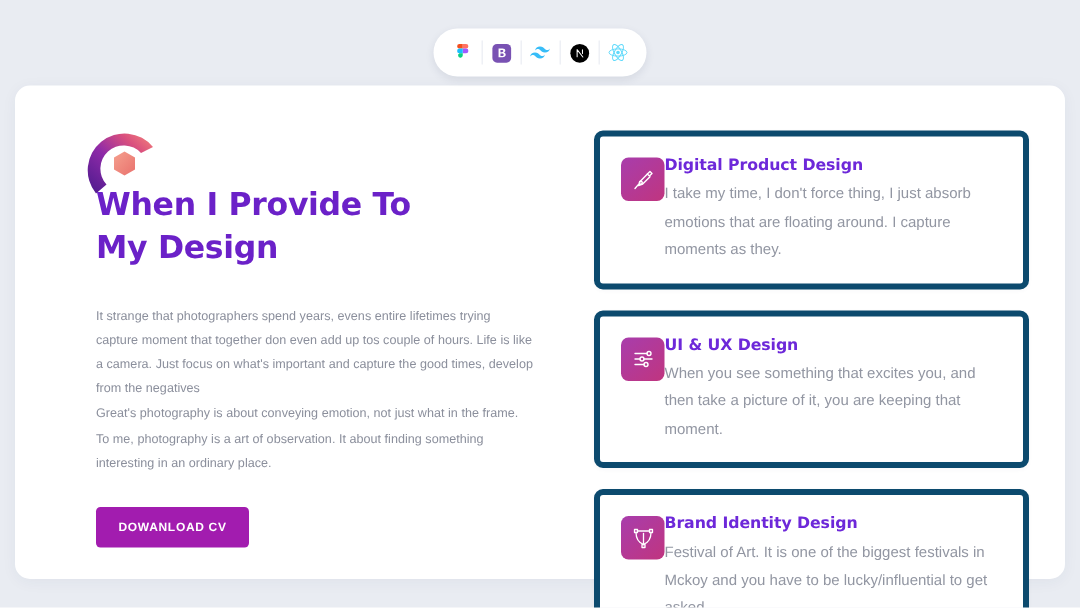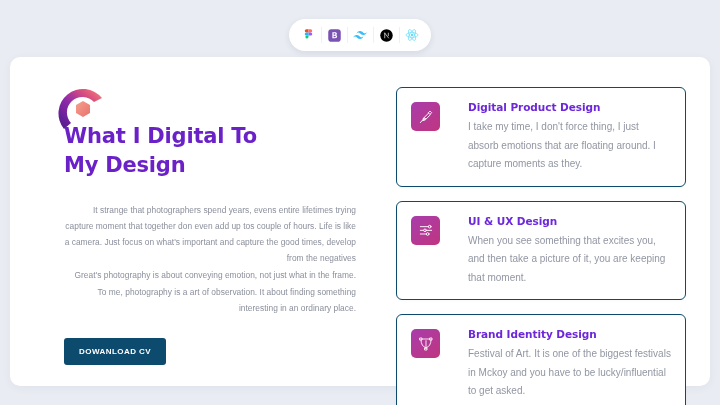--- a/index.html
+++ b/index.html
@@ -89,29 +89,28 @@
     letter-spacing: -0.2px;
     font-family: "DejaVu Sans", sans-serif;
   }
 
   .para {
     font-size: 8.4px;
     line-height: 1.92;
     color: #8b8f9c;
     width: 292px;
     letter-spacing: 0.02px;
-    text-align: right;
   }
   .para.first { margin-top: 22px; }
   .para.second { margin-top: 1px; }
 
   .cv-button {
     margin-top: 22px;
     display: inline-block;
-    background: #0c4a6e;
+    background: #a21caf;
     color: #ffffff;
     font-size: 8px;
     font-weight: bold;
     letter-spacing: 0.45px;
     padding: 9px 15px;
     border: none;
     border-radius: 3px;
     cursor: pointer;
   }
 
@@ -119,26 +118,26 @@
   .right-col {
     flex: 1;
     padding-left: 22px;
     padding-top: 2px;
     display: flex;
     flex-direction: column;
     gap: 14px;
   }
 
   .service-card {
-    border: 1px solid #0c4a6e;
+    border: 4px solid #0c4a6e;
     border-radius: 6px;
     background: #fff;
     padding: 12px 14px;
     display: flex;
-    gap: 28px;
+    gap: 0;
     align-items: flex-start;
     box-shadow: 0 1px 3px rgba(60,50,110,0.03);
   }
 
   .card-icon {
     flex: 0 0 auto;
     width: 29px;
     height: 29px;
     border-radius: 5px;
     background: linear-gradient(140deg, #a83dac 0%, #c0357f 100%);
@@ -230,21 +229,21 @@
             <stop offset="0%" stop-color="#f5a08e"></stop>
             <stop offset="100%" stop-color="#e9716d"></stop>
           </linearGradient>
         </defs>
         <path d="M10 46 A19 19 0 1 1 48 15 L40 19 A11 11 0 1 0 17 40 Z" fill="url(#arcGrad)"></path>
         <path d="M29 18 l7 4 v8 l-7 4 -7 -4 v-8 z" fill="url(#hexGrad)"></path>
       </svg>
     </div>
 
     <h1 class="heading">
-      <span>What I Digital To</span><br>
+      <span>When I Provide To</span><br>
       <span>My Design</span>
     </h1>
 
     <p class="para first">It strange that photographers spend years, evens entire lifetimes trying capture moment that together don even add up tos couple of hours. Life is like a camera. Just focus on what's important and capture the good times, develop from the negatives</p>
     <p class="para second">Great's photography is about conveying emotion, not just what in the frame. To me, photography is a art of observation. It about finding something interesting in an ordinary place.</p>
 
     <button class="cv-button">DOWANLOAD CV</button>
   </div>
 
   <div class="right-col">

